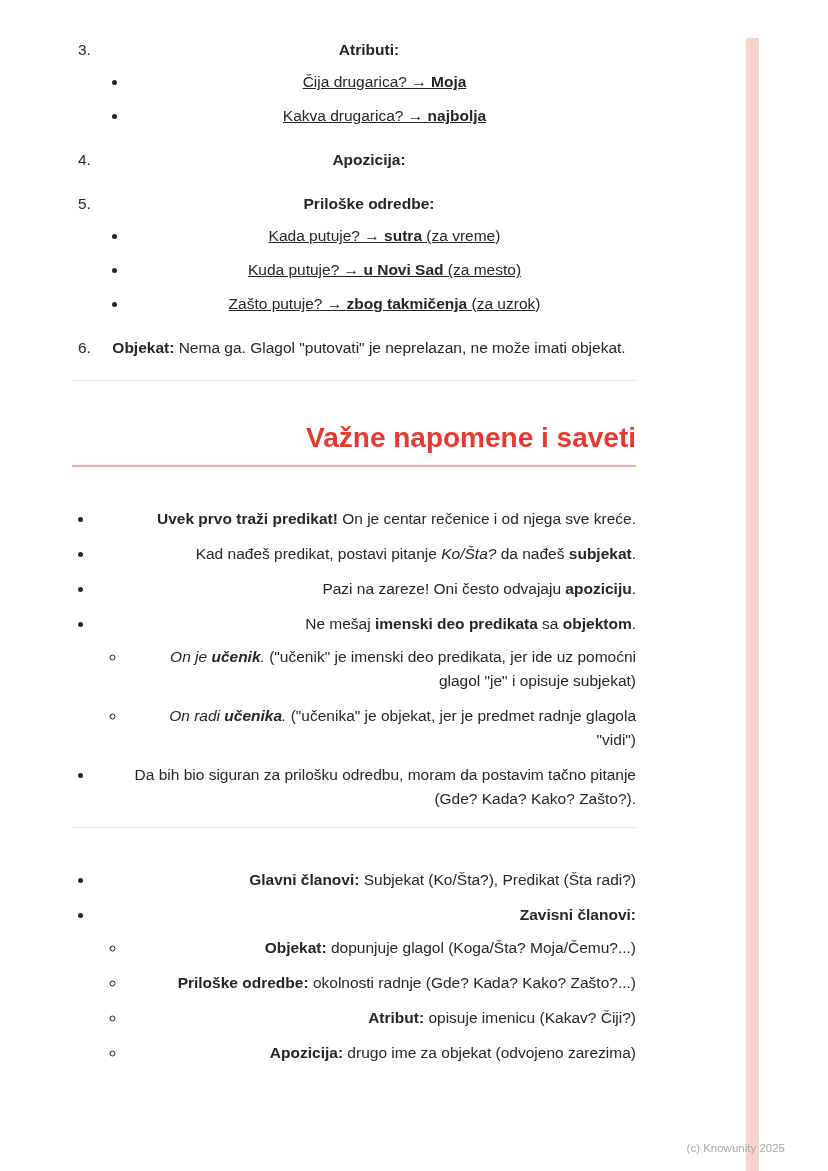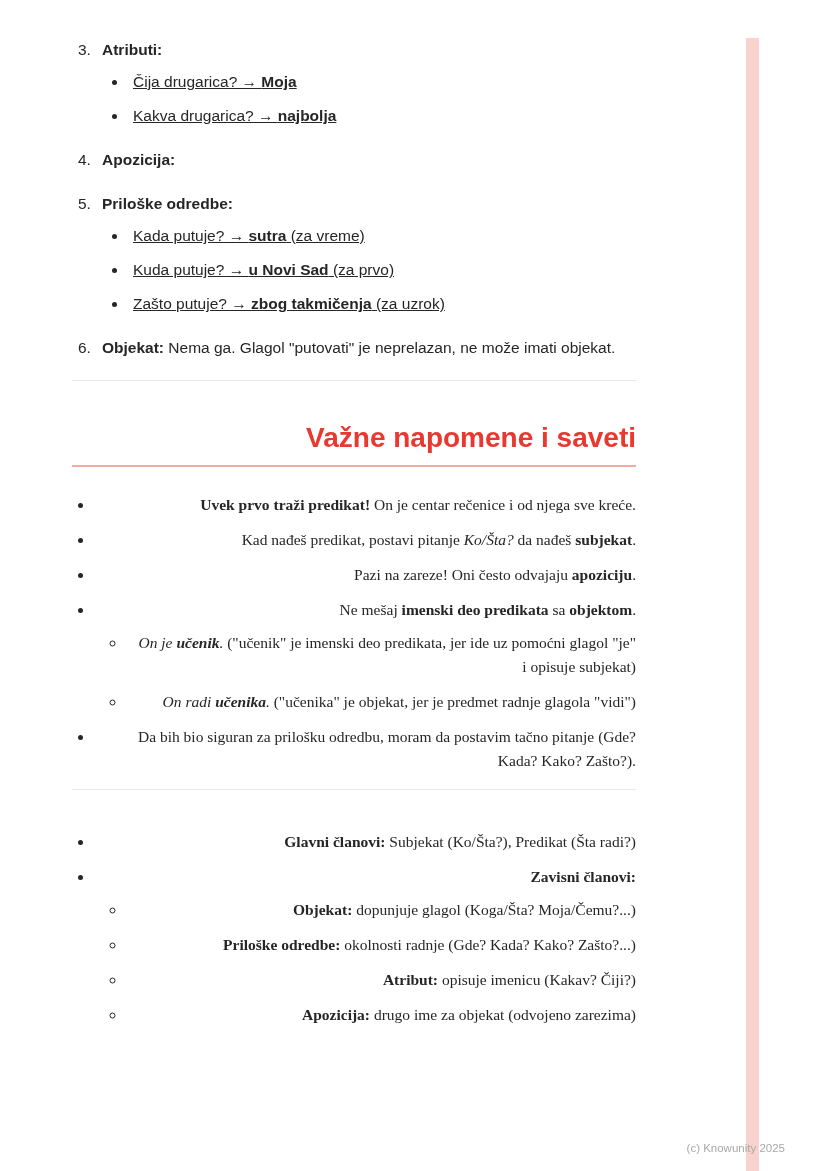--- a/index.html
+++ b/index.html
@@ -15,40 +15,40 @@
     overflow: hidden;
   }
   .content { position: absolute; left: 72px; top: 38px; width: 564px; }
   .b { font-weight: bold; }
   .i { font-style: italic; }
 
   
   .num-list { list-style: none; margin: 0; padding: 0; }
   .num-item { display: flex; margin-bottom: 20px; }
   .num { flex: 0 0 24px; padding-left: 6px; }
-  .num-body { flex: 1; }
+  .num-body { flex: 1; text-align: center; }
   ul.disc-list { list-style: disc; margin: 8px 0 0 0; padding-left: 26px; text-decoration: underline; }
   ul.disc-list > li { margin-bottom: 10px; padding-left: 5px; }
   ul.disc-list > li:last-child { margin-bottom: 0; }
 
   
   .divider { border: none; border-top: 1px solid var(--divider, #e8e8e8); margin: 16px 0 0 0; }
 
   
   .section { margin-top: 40px; text-align: right; }
   .section-title {
     font-size: 28px;
     line-height: 1.2;
     font-weight: bold;
     color: var(--accent, #e8382f);
     margin: 0;
     padding-bottom: 10px;
     border-bottom: 2px solid var(--accent-underline, #f3aaa4);
   }
-  ul.section-bullets { list-style: disc; margin: 26px 0 0 0; padding-left: 22px; font-family: Liberation Serif, serif; }
+  ul.section-bullets { list-style: disc; margin: 40px 0 0 0; padding-left: 22px; }
   ul.section-bullets > li { margin-bottom: 11px; padding-left: 6px; }
   ul.circle-list { list-style: circle; margin: 9px 0 2px 0; padding-left: 26px; }
   ul.circle-list > li { margin-bottom: 11px; padding-left: 5px; }
 
   .watermark {
     position: absolute;
     top: 1140px;
     right: 43px;
     font-size: 11.5px;
     color: var(--watermark, #a9a9a9);
@@ -85,21 +85,21 @@
         <div class="num-body">
           <div class="line"><span class="b">Apozicija:</span></div>
         </div>
       </li>
       <li class="num-item">
         <span class="num">5.</span>
         <div class="num-body">
           <div class="line"><span class="b">Priloške odredbe:</span></div>
           <ul class="disc-list">
             <li><span>Kada putuje? → </span><span class="b">sutra</span><span> (za vreme)</span></li>
-            <li><span>Kuda putuje? → </span><span class="b">u Novi Sad</span><span> (za prvo)</span></li>
+            <li><span>Kuda putuje? → </span><span class="b">u Novi Sad</span><span> (za mesto)</span></li>
             <li><span>Zašto putuje? → </span><span class="b">zbog takmičenja</span><span> (za uzrok)</span></li>
           </ul>
         </div>
       </li>
       <li class="num-item">
         <span class="num">6.</span>
         <div class="num-body">
           <div class="line"><span class="b">Objekat:</span><span> Nema ga. Glagol "putovati" je neprelazan, ne može imati objekat.</span></div>
         </div>
       </li>

